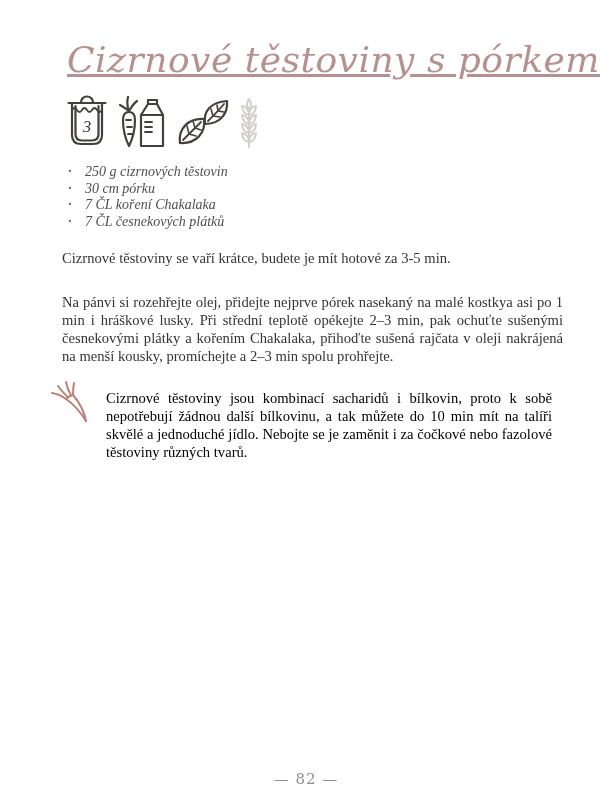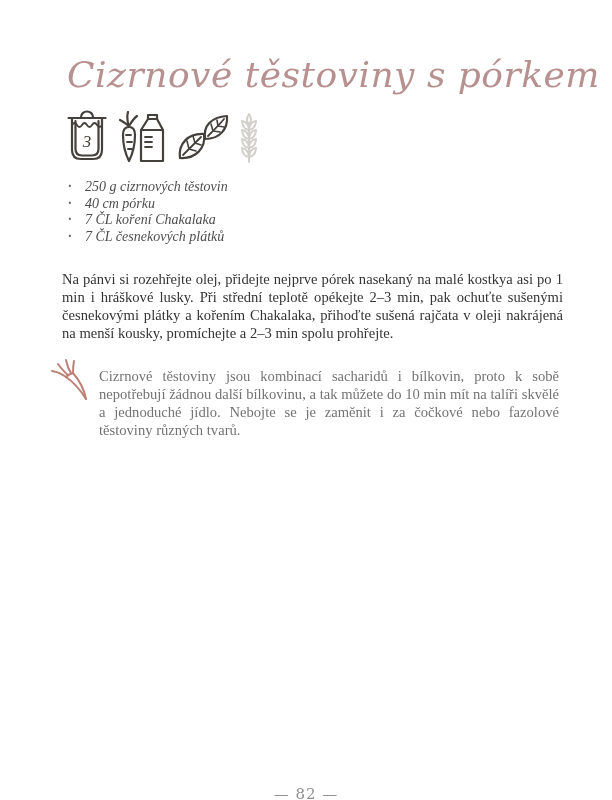--- a/index.html
+++ b/index.html
@@ -9,29 +9,30 @@
     position: relative; overflow: hidden;
   }
   .page {
     position: relative;
     width: 612px; height: 800px;
     padding: 0 49px 0 62px;
     box-sizing: border-box;
     background: #ffffff;
   }
   .recipe-title {
-    margin: 54px 0 0 5px;
+    margin: 39px 0 0 5px;
     font-family: "DejaVu Serif", serif;
     font-style: italic;
     font-weight: 400;
     font-size: 36px;
     line-height: 1.15;
     letter-spacing: 0.5px;
     color: #b6918f;
     white-space: nowrap;
+    text-decoration: underline;
   }
   .icons-row {
     margin: 10px 0 0 5px;
     height: 58px;
     display: flex;
     align-items: flex-end;
   }
   .icons-row svg { display: block; }
   .icon-gap-sm { margin-left: 12px; }
   .icon-gap-md { margin-left: 10px; }
@@ -66,24 +67,24 @@
     text-align: justify;
   }
   .para-1 { margin-top: 20px; }
   .para-2 { margin-top: 26px; }
   .tip-block {
     position: relative;
     margin-top: 24px;
     padding-left: 33px;
   }
   .tip-text {
-    margin: 4px;
+    margin: 11px;
     font-size: 14.6px;
     line-height: 18px;
-    color: #737373;
+    color: #000000;
     text-align: justify;
   }
   .fork-wrap {
     position: absolute;
     left: -12px;
     top: -9px;
     width: 48px; height: 46px;
   }
   .page-footer {
     position: absolute;
@@ -144,25 +145,26 @@
       <path d="M10,26 Q16.5,25 17,17 Q10.5,18 10,26 Z"></path>
       <path d="M10,35 Q3.5,34 3,26 Q9.5,27 10,35 Z"></path>
       <path d="M10,35 Q16.5,34 17,26 Q10.5,27 10,35 Z"></path>
       <path d="M10,44 Q3.5,43 3,35 Q9.5,36 10,44 Z"></path>
       <path d="M10,44 Q16.5,43 17,35 Q10.5,36 10,44 Z"></path>
     </svg>
   </div>
 
   <ul class="ingredients">
     <li>250 g cizrnových těstovin</li>
-    <li>40 cm pórku</li>
+    <li>30 cm pórku</li>
     <li>7 ČL koření Chakalaka</li>
     <li>7 ČL česnekových plátků</li>
   </ul>
 
+  <p class="body-para para-1">Cizrnové těstoviny se vaří krátce, budete je mít hotové za 3-5 min.</p>
   <p class="body-para para-2">Na pánvi si rozehřejte olej, přidejte nejprve pórek nasekaný na malé kostkya asi po 1 min i hráškové lusky. Při střední teplotě opékejte 2–3 min, pak ochuťte sušenými česnekovými plátky a kořením Chakalaka, přihoďte sušená rajčata v oleji nakrájená na menší kousky, promíchejte a 2–3 min spolu prohřejte.</p>
 
   <div class="tip-block">
     <div class="fork-wrap">
       <svg width="48" height="46" viewBox="0 0 48 46" fill="none" stroke="#bc8076" stroke-width="2" stroke-linecap="round" stroke-linejoin="round">
         <path d="M2,13 C8,14 12,16 16,19"></path>
         <path d="M8,6 C11,10 14,14 18,17"></path>
         <path d="M16,2 C17,7 19,12 21,15"></path>
         <path d="M24,3 C23,8 23,12 23,15"></path>
         <path d="M16,19 Q19,16 23,15"></path>

